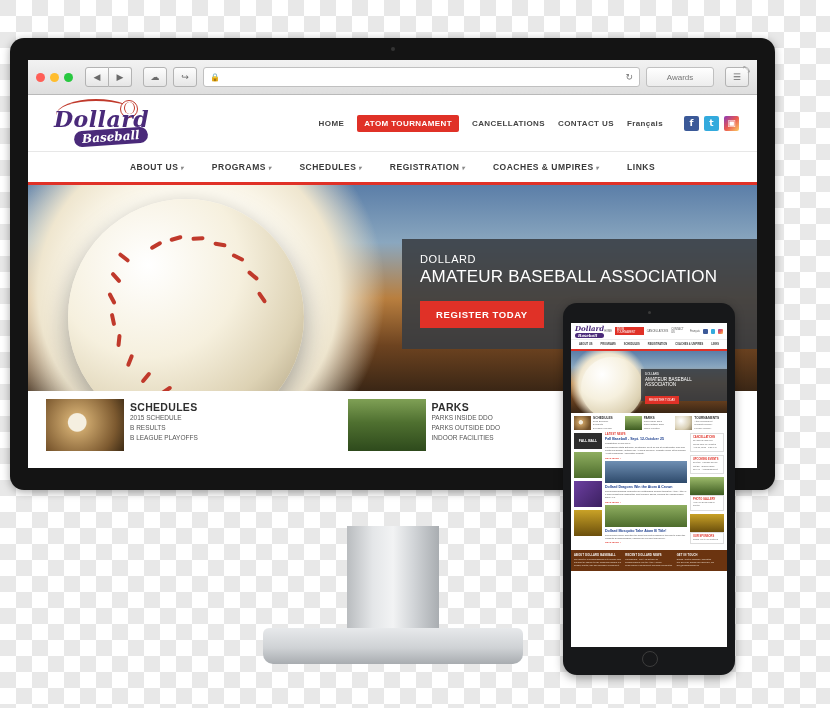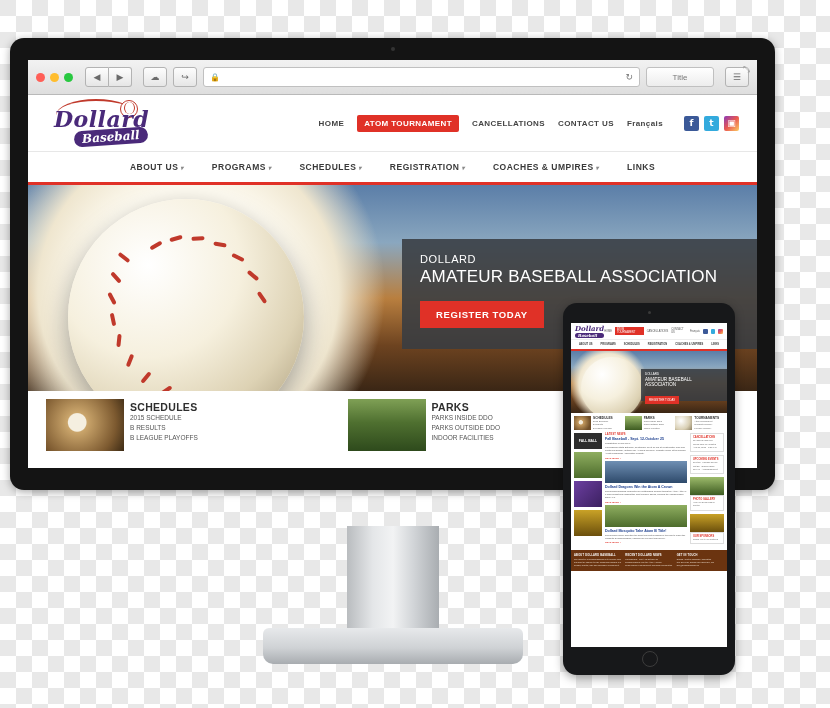--- a/index.html
+++ b/index.html
@@ -219,21 +219,21 @@
           <div class="cbtn">◀</div>
           <div class="cbtn">▶</div>
         </div>
         <div class="cbtn single">☁</div>
         <div class="share">↪</div>
         <div class="addr">
           <span class="lock">🔒</span>
           <span></span>
           <span class="reload">↻</span>
         </div>
-        <div class="reader">Title</div>
+        <div class="reader">Awards</div>
         <div class="cbtn single">☰</div>
         <div class="resize-corner">⤡</div>
       </div>
 
       <div class="site">
 
         <div class="site-top">
           <div class="logo">
             <div class="logo-swoosh"></div>
             <div class="logo-ball"></div>

